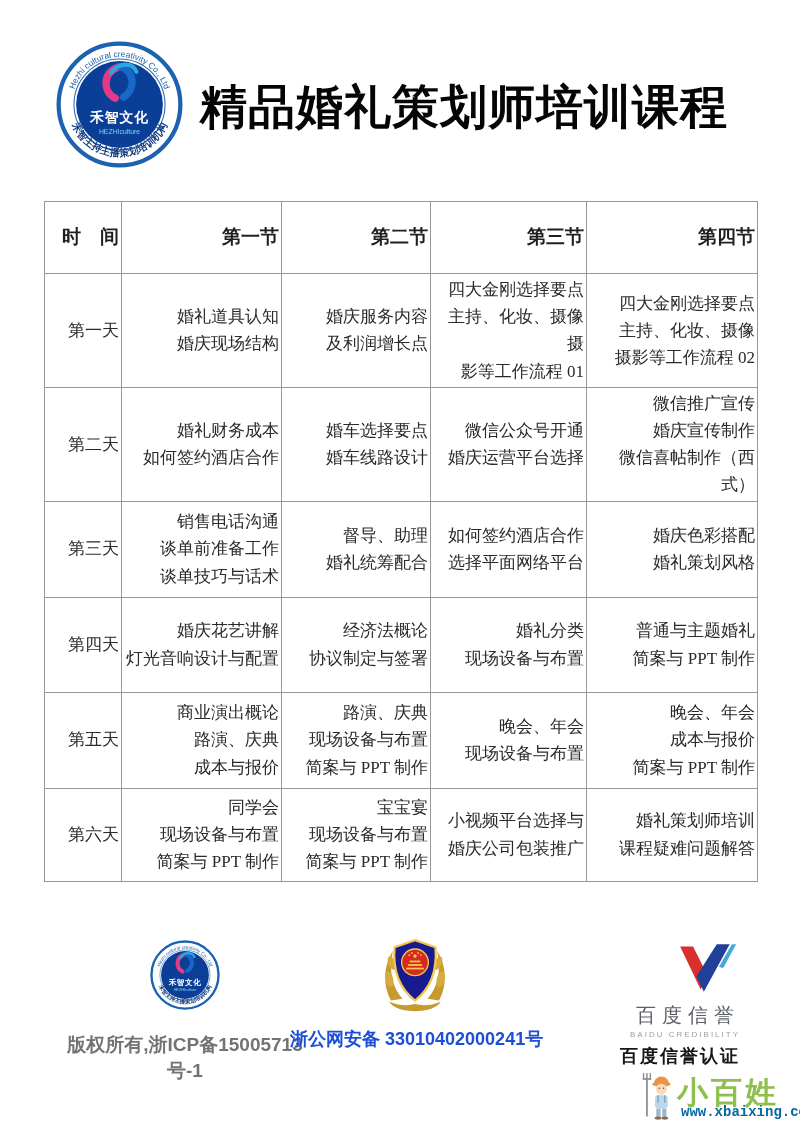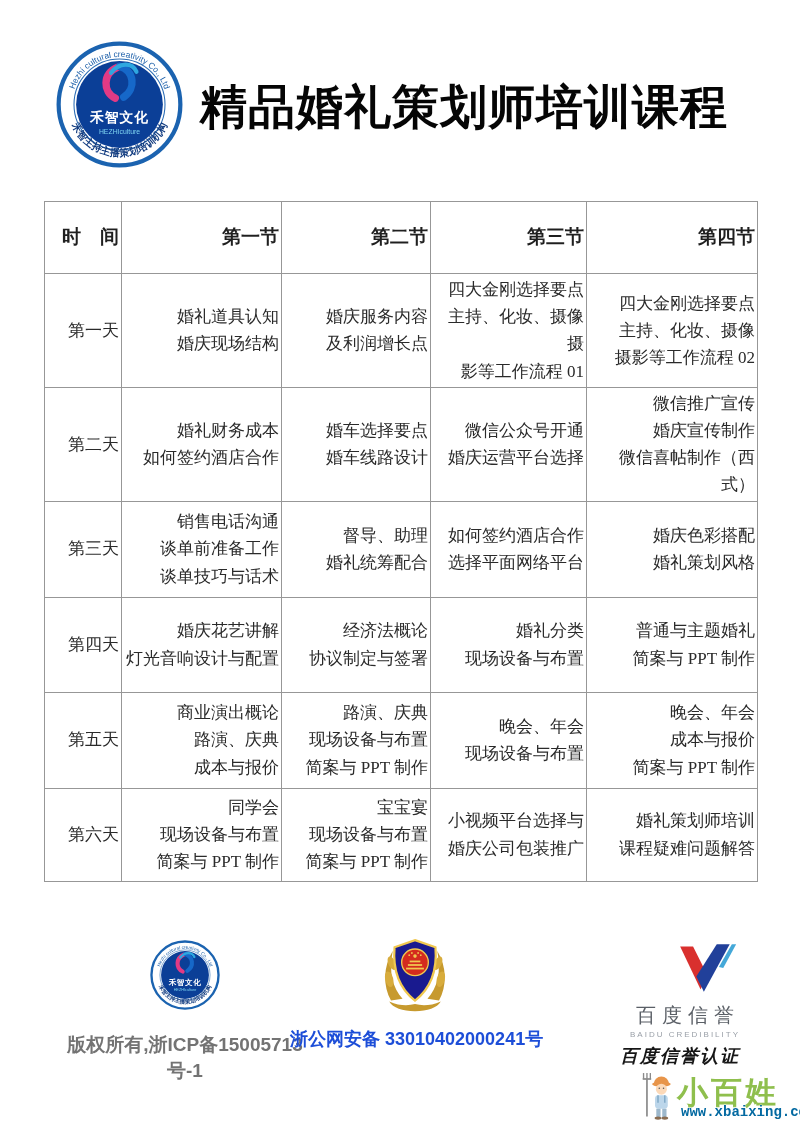--- a/index.html
+++ b/index.html
@@ -43,21 +43,21 @@
   .footer-right .bd-name{
     margin-top:2px;font-family:"Liberation Sans","DejaVu Sans",sans-serif;
     font-size:20px;color:#5a5f66;letter-spacing:6px;white-space:nowrap;
   }
   .footer-right .bd-en{
     font-family:"Liberation Sans","DejaVu Sans",sans-serif;
     font-size:8px;color:#9aa0a8;letter-spacing:2px;margin-top:1px;
   }
   .footer-right .bd-cert{
     margin-top:5px;font-family:"Liberation Sans","DejaVu Sans",sans-serif;
-    font-size:18px;font-weight:bold;color:#161616;letter-spacing:2px;white-space:nowrap;font-style:italic;
+    font-size:18px;font-weight:bold;color:#161616;letter-spacing:2px;white-space:nowrap;
   }
   
   .watermark{position:absolute;right:4px;top:1062px;width:155px;height:60px;}
   .wm-inner{display:flex;align-items:center;margin-top:8px;}
   .wm-text{margin-left:2px;}
   .wm-name{
     font-family:"Liberation Sans","DejaVu Sans",sans-serif;font-weight:bold;
     font-size:31px;color:#8fbf4d;letter-spacing:3px;line-height:1.1;white-space:nowrap;
     text-shadow:0 0 1px #ffffff;
   }

